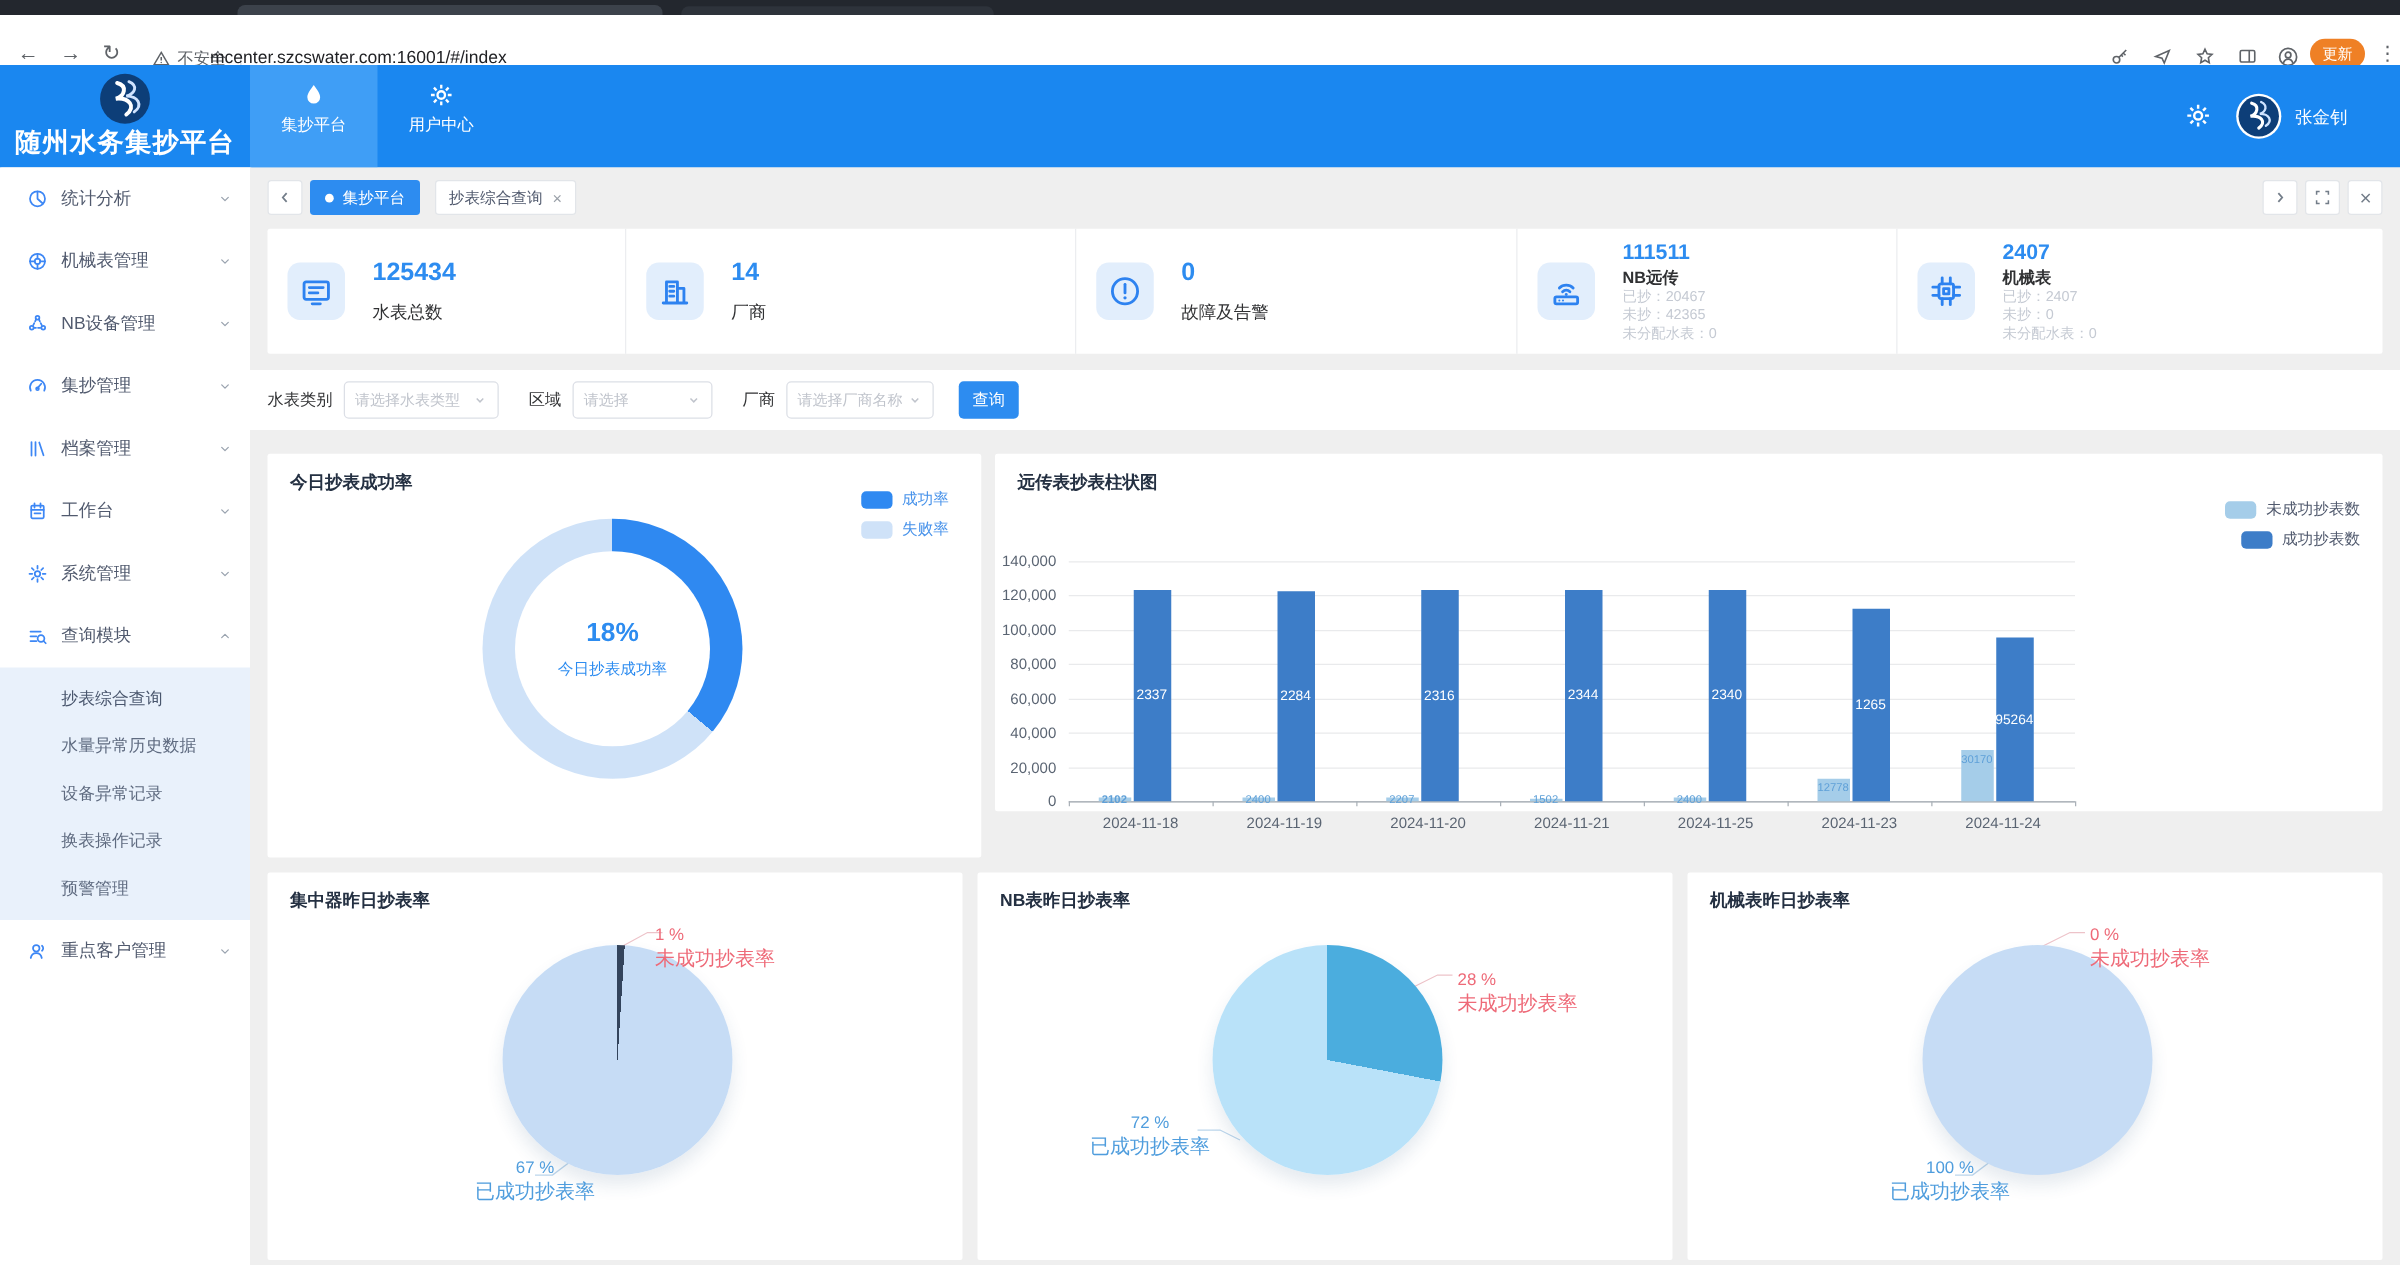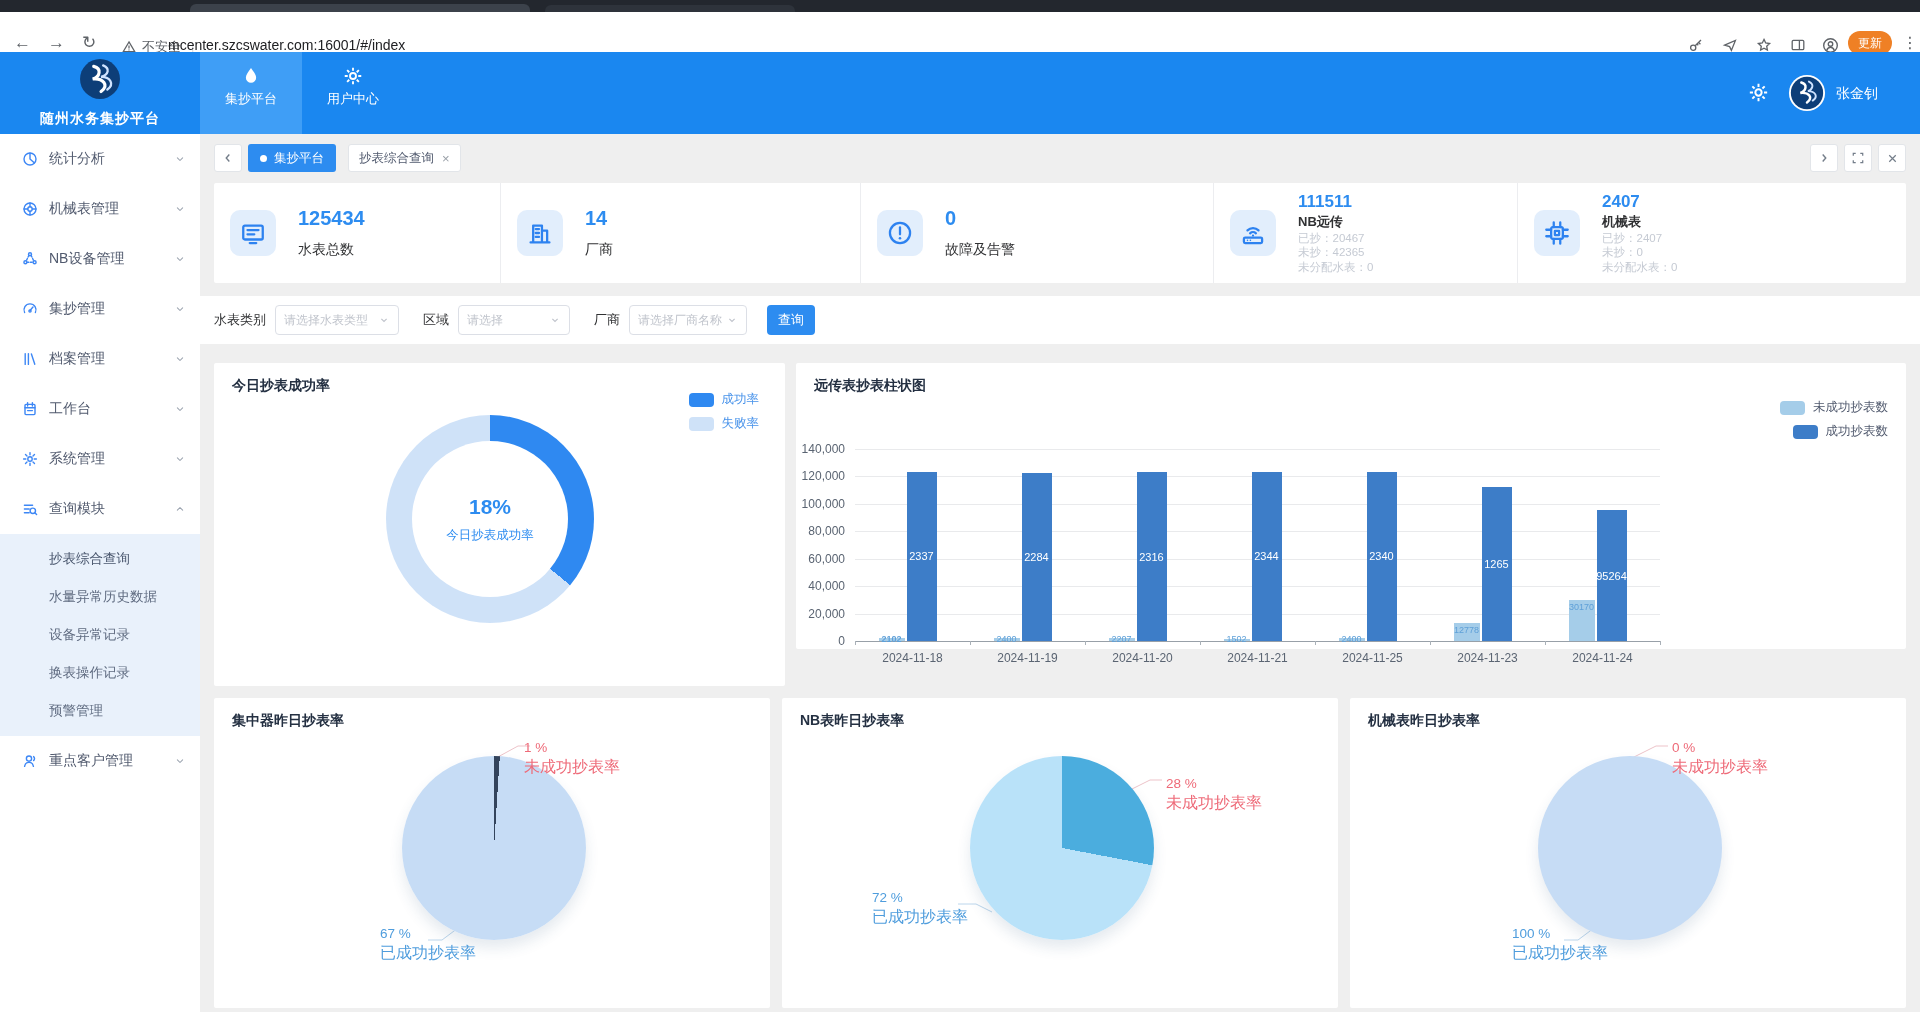--- a/index.html
+++ b/index.html
@@ -18,21 +18,21 @@
   .chip .sep{color:#dadce0;margin-left:4px;}
   #url-text{position:absolute;left:168px;top:25px;font-size:14px;color:#202124;}
   .right-ico{position:absolute;top:25px;color:#5f6368;}
   #update-pill{position:absolute;left:1848px;top:19px;height:24px;padding:0 10px;background:#ef8025;border-radius:12px;
      color:#fff;font-size:12px;display:flex;align-items:center;}
   #kebab{position:absolute;left:1902px;top:21px;color:#5f6368;font-size:16px;}
 
   
   #appheader{position:absolute;left:0;top:52px;width:1920px;height:82px;background:#1a87f0;}
   #logo-block{position:absolute;left:0;top:0;width:200px;height:82px;text-align:center;}
-  #logo-block .title{position:absolute;left:0;right:0;bottom:6px;color:#fff;font-weight:bold;font-size:14px;letter-spacing:1px;}
+  #logo-block .title{position:absolute;left:0;right:0;bottom:6px;color:#fff;font-weight:bold;font-size:21px;letter-spacing:1px;}
   #logo-svg{position:absolute;left:79px;top:6px;}
   .hnav{position:absolute;top:0;height:82px;width:102px;color:#fff;text-align:center;cursor:pointer;}
   .hnav.active{background:#3f9ef6;}
   .hnav .nico{margin:14px auto 4px auto;width:20px;height:20px;color:#fff;}
   .hnav .nlabel{font-size:13px;}
   #hdr-gear{position:absolute;left:1748px;top:30px;color:#fff;}
   #hdr-avatar{position:absolute;left:1788px;top:22px;}
   #hdr-user{position:absolute;left:1836px;top:33px;color:#fff;font-size:14px;}
 
   
@@ -101,21 +101,21 @@
   .blab{position:absolute;text-align:center;font-size:11px;color:#fff;white-space:nowrap;}
   .blab.light{font-size:9px;color:#5fa0d8;}
   .tick{position:absolute;width:1px;height:4px;background:#aab1b8;top:192px;}
 
   
   .pie-circle{position:absolute;left:188px;top:58px;width:184px;height:184px;border-radius:50%;box-shadow:0 8px 14px rgba(40,80,120,.12);}
   .pie-lab{position:absolute;white-space:nowrap;}
   .pie-lab .pct{font-size:13.5px;}
   .pie-lab .nm{font-size:16px;margin-top:2px;}
   .pie-lab.red{color:#ee6a78;}
-  .pie-lab.blue{color:#4f9ddd;transform:translateX(-50%);}
+  .pie-lab.blue{color:#4f9ddd;text-align:center;transform:translateX(-50%);}
 </style>
 </head>
 <body>
 
 <div id="root">
 
   <div id="tabstrip">
     <div class="notch"></div>
     <div class="notch2"></div>
   </div>

